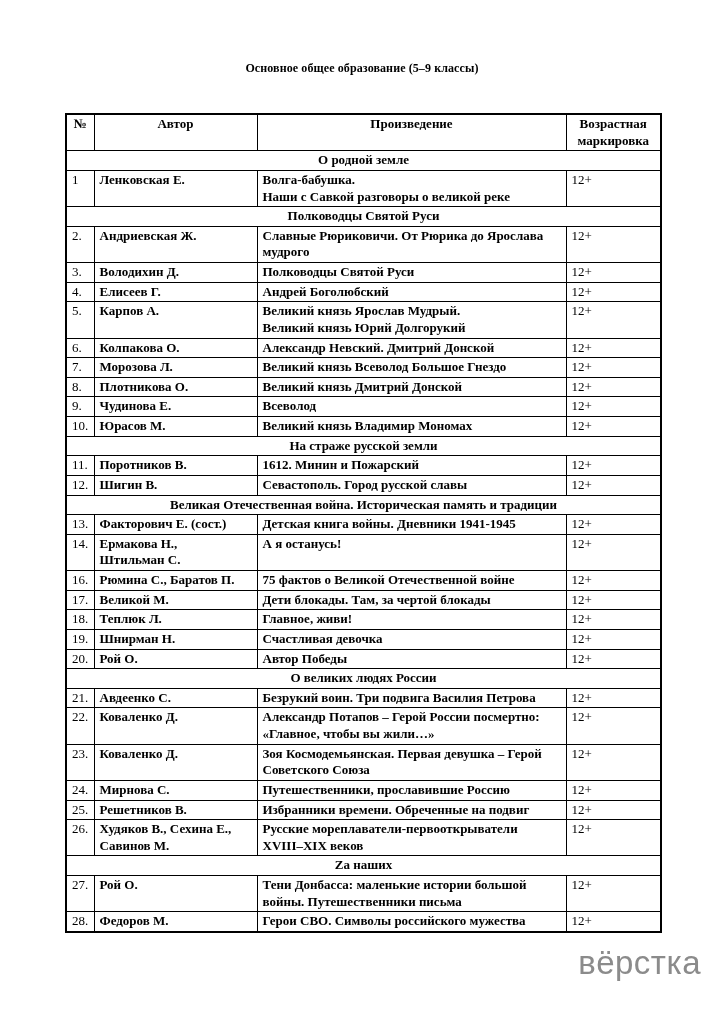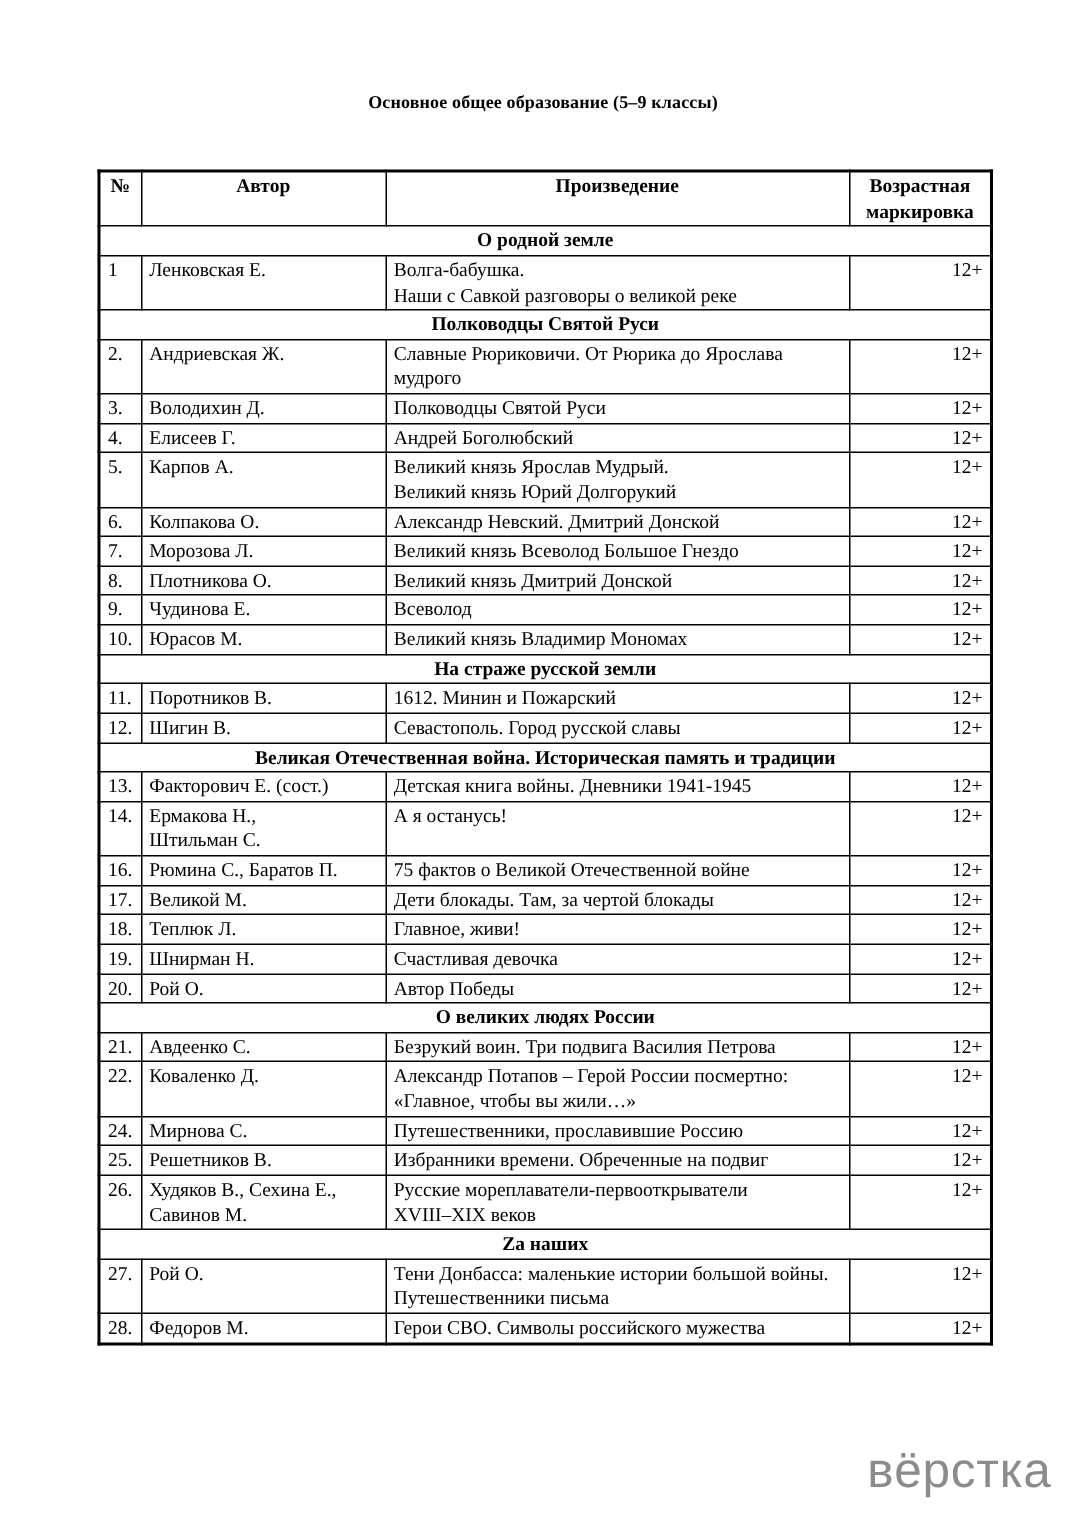--- a/index.html
+++ b/index.html
@@ -39,31 +39,31 @@
     vertical-align: top;
     overflow: hidden;
   }
   thead th {
     font-weight: bold;
     text-align: center;
     vertical-align: middle;
     padding: 3px 4px;
   }
   td.c-num { padding-left: 3px; padding-right: 2px; }
-  td.c-author, td.c-work { white-space: pre-line; }
-  td.c-age { text-align: right; }
+  td.c-author, td.c-work { white-space: pre-line; font-weight: bold; }
+  td.c-age { text-align: left; }
   tr.section-row td {
     font-weight: bold;
     text-align: center;
     padding: 1px 4px;
     margin-left: 36px;
   }
   .watermark {
     position: absolute;
-    right: 23px; bottom: 25px;
+    right: 23px; bottom: 42px;
     font-family: "Liberation Sans", sans-serif;
     font-size: 33px;
     color: #8b8b8b;
     letter-spacing: 0.5px;
   }
 </style>
 </head>
 <body>
 
 <div class="page">
@@ -225,20 +225,26 @@
           <td class="c-age">12+</td>
         </tr>
         <tr>
           <td class="c-num">22.</td>
           <td class="c-author">Коваленко Д.</td>
           <td class="c-work">Александр Потапов – Герой России посмертно:
 «Главное, чтобы вы жили…»</td>
           <td class="c-age">12+</td>
         </tr>
         <tr>
+          <td class="c-num">23.</td>
+          <td class="c-author">Коваленко Д.</td>
+          <td class="c-work">Зоя Космодемьянская. Первая девушка – Герой Советского Союза</td>
+          <td class="c-age">12+</td>
+        </tr>
+        <tr>
           <td class="c-num">24.</td>
           <td class="c-author">Мирнова С.</td>
           <td class="c-work">Путешественники, прославившие Россию</td>
           <td class="c-age">12+</td>
         </tr>
         <tr>
           <td class="c-num">25.</td>
           <td class="c-author">Решетников В.</td>
           <td class="c-work">Избранники времени. Обреченные на подвиг</td>
           <td class="c-age">12+</td>

